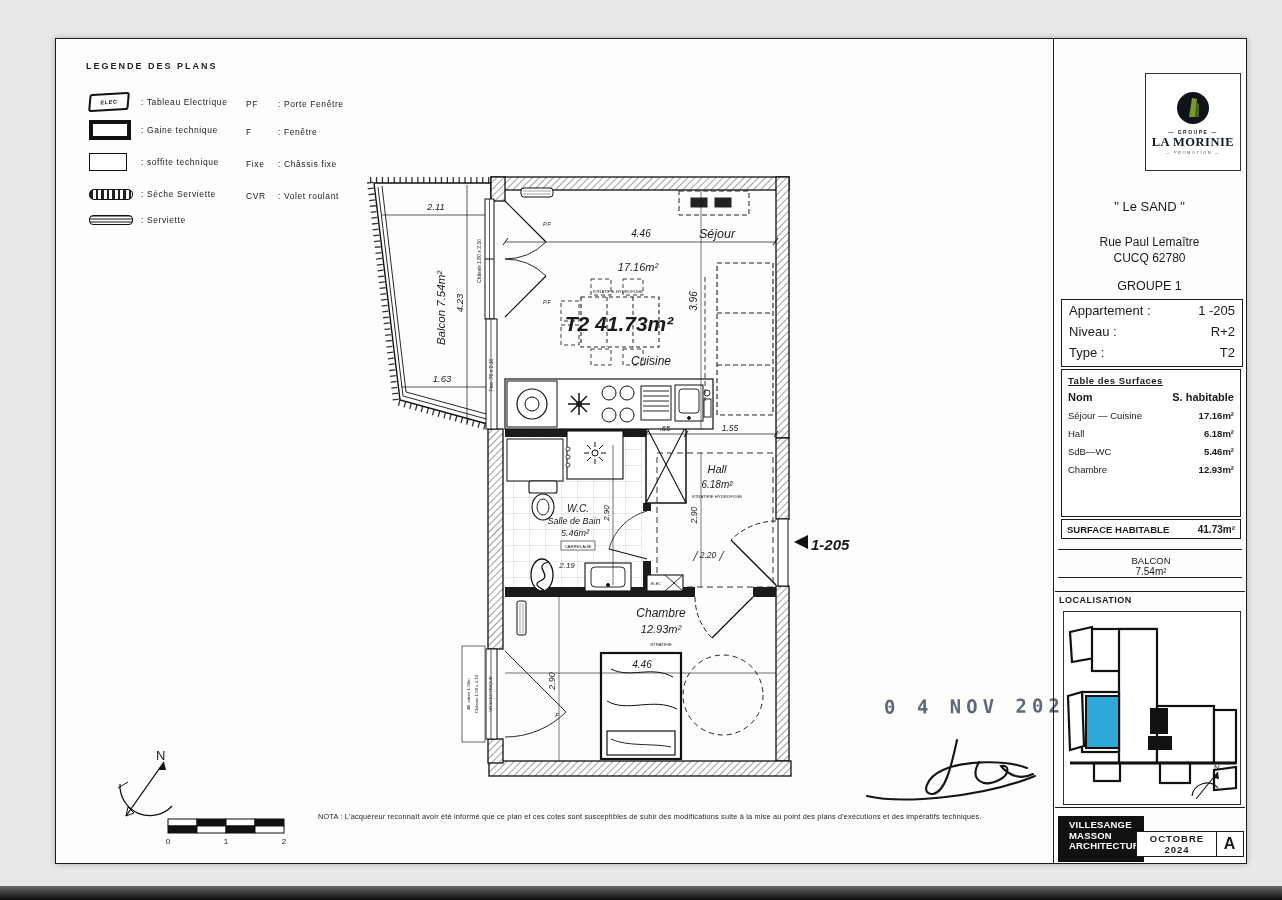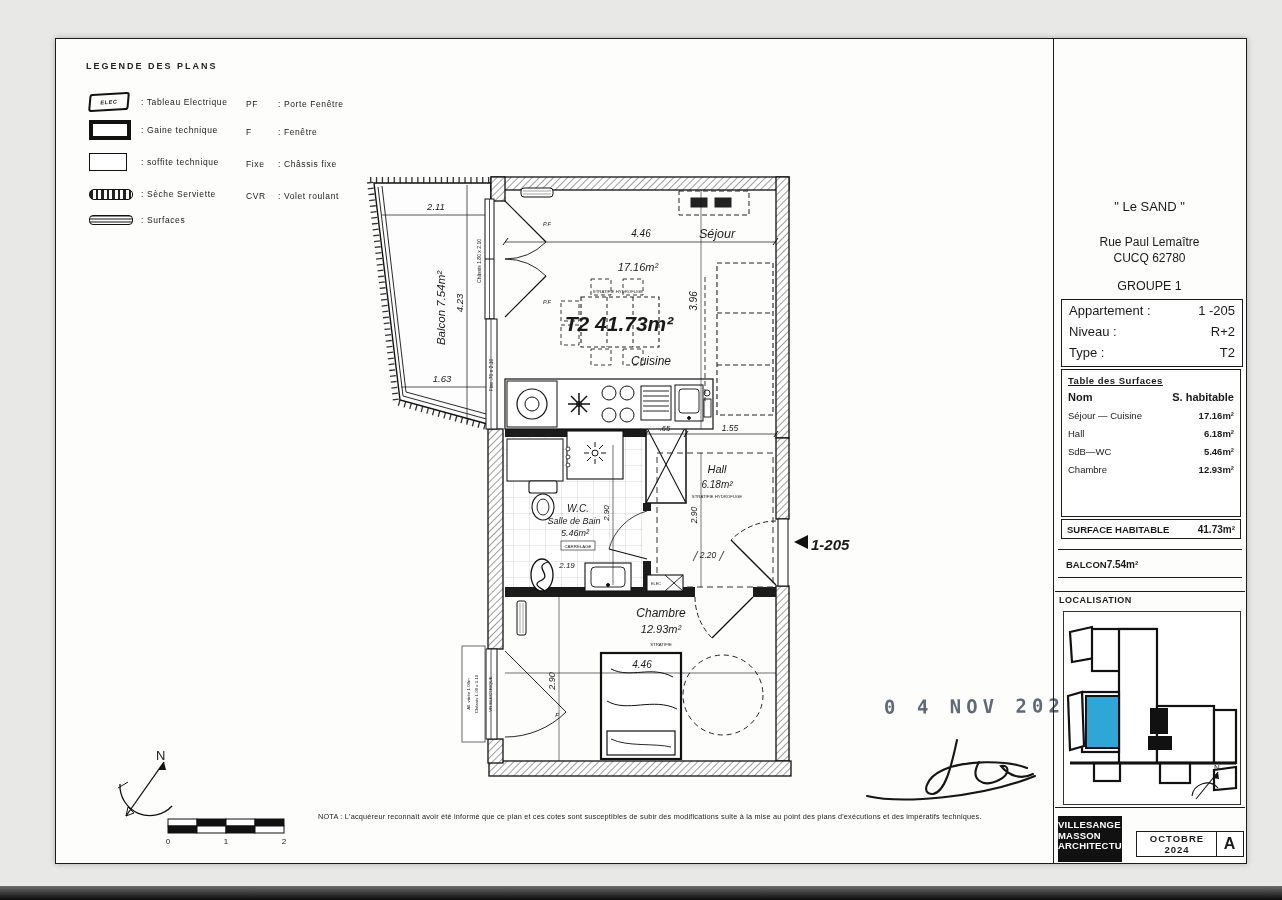--- a/index.html
+++ b/index.html
@@ -36,24 +36,24 @@
   .tb-box{position:absolute;border:1.5px solid #1c1c1c;background:#fff;}
   .inforow{display:flex;justify-content:space-between;padding:0 7px;font-size:13px;line-height:21px;}
   .surf-title{font-size:9.5px;font-weight:bold;text-decoration:underline;letter-spacing:.5px;}
   .surf-head{display:flex;justify-content:space-between;font-size:11px;font-weight:bold;margin-top:5px;}
   .surf-row{display:flex;justify-content:space-between;font-size:9.5px;margin-top:7px;}
   .surf-row b{font-size:9.5px;}
   .hline{position:absolute;border-top:1.1px solid #1c1c1c;}
   .shab{position:absolute;border:1.5px solid #1c1c1c;display:flex;justify-content:space-between;
     align-items:center;padding:0 5px;font-weight:bold;background:#fff;}
   .balrow{position:absolute;display:flex;align-items:center;
-    padding:0 5px;font-weight:bold;}
+    padding:0 5px;font-weight:normal;flex-direction:column;}
   .loc-title{font-size:9px;font-weight:bold;letter-spacing:.5px;}
   .arch-box{position:absolute;background:#111;color:#fff;font-weight:bold;font-size:9.5px;
-    line-height:10.5px;padding:4px 0;letter-spacing:.2px;}
+    line-height:10.5px;padding:4px 11px;letter-spacing:.2px;}
   .date-box{position:absolute;border:1.5px solid #1c1c1c;display:flex;align-items:center;
     justify-content:center;font-size:9.5px;font-weight:bold;letter-spacing:1px;background:#fff;}
   .nota{font-size:7.3px;line-height:9.5px;color:#222;letter-spacing:.2px;}
   .stamp{font-family:"DejaVu Sans Mono",monospace;font-size:19px;font-weight:bold;
     letter-spacing:5px;color:#4b5563;opacity:.88;transform:rotate(-.5deg);}
   svg text{font-family:"Liberation Sans",sans-serif;fill:#1a1a1a;}
   svg .it{font-style:italic;}
   svg .dim{font-style:italic;}
 </style>
 </head>
@@ -83,21 +83,21 @@
   <div class="abs lg-row" style="left:33px;top:145px;">
     <span class="lg-sym">
         <span class="sym-seche"></span>
       </span>
     <span>:  Sèche  Serviette</span>
   </div>
   <div class="abs lg-row" style="left:33px;top:171px;">
     <span class="lg-sym">
         <span class="sym-radia"></span>
       </span>
-    <span>:  Surfaces</span>
+    <span>:  Serviette</span>
   </div>
   <div class="abs lg-row" style="left:190px;top:55px;">
     <span class="lg-abbr">PF</span>
     <span>:  Porte  Fenêtre</span>
   </div>
   <div class="abs lg-row" style="left:190px;top:83px;">
     <span class="lg-abbr">F</span>
     <span>:  Fenêtre</span>
   </div>
   <div class="abs lg-row" style="left:190px;top:115px;">
@@ -408,20 +408,30 @@
     <g fill="none" stroke="#151515" stroke-width="2.1" stroke-linecap="round">
       <path d="M 6,62 C 40,70 120,64 174,42"></path>
       <path d="M 96,6 C 90,34 84,58 72,60 C 60,61 64,44 82,36 C 104,26 146,26 166,34"></path>
       <path d="M 118,28 C 108,46 122,54 138,46 C 150,40 148,30 140,32 C 148,42 160,46 172,40"></path>
     </g>
   </svg>
 
   <div class="tb-sep"></div>
 
 
+  <div class="logo-box" style="left:1089px;top:34px;width:94px;height:96px;">
+    <svg width="36" height="36" viewBox="0 0 36 36">
+      <circle cx="18" cy="18" r="16" fill="#101418"></circle>
+      <polygon points="14,27 17,8 22,9 21,27" fill="#7a9a2e"></polygon>
+      <polygon points="20,27 21,12 24,14 24,27" fill="#4c6320"></polygon>
+    </svg>
+    <div class="mor-group">— GROUPE —</div>
+    <div class="mor-brand">LA MORINIE</div>
+    <div class="mor-sub">— PROMOTION —</div>
+  </div>
 
   <div class="tb-center" style="top:160px;font-size:13px;">" Le  SAND "</div>
   <div class="tb-center" style="top:196px;font-size:12px;">Rue  Paul  Lemaître</div>
   <div class="tb-center" style="top:212px;font-size:12px;">CUCQ   62780</div>
   <div class="tb-center" style="top:240px;font-size:12.5px;">GROUPE 1</div>
 
   <div class="tb-box" style="left:1005px;top:260px;width:180px;height:66px;">
     <div class="inforow">
       <span>Appartement :</span>
       <span>1 -205</span>

